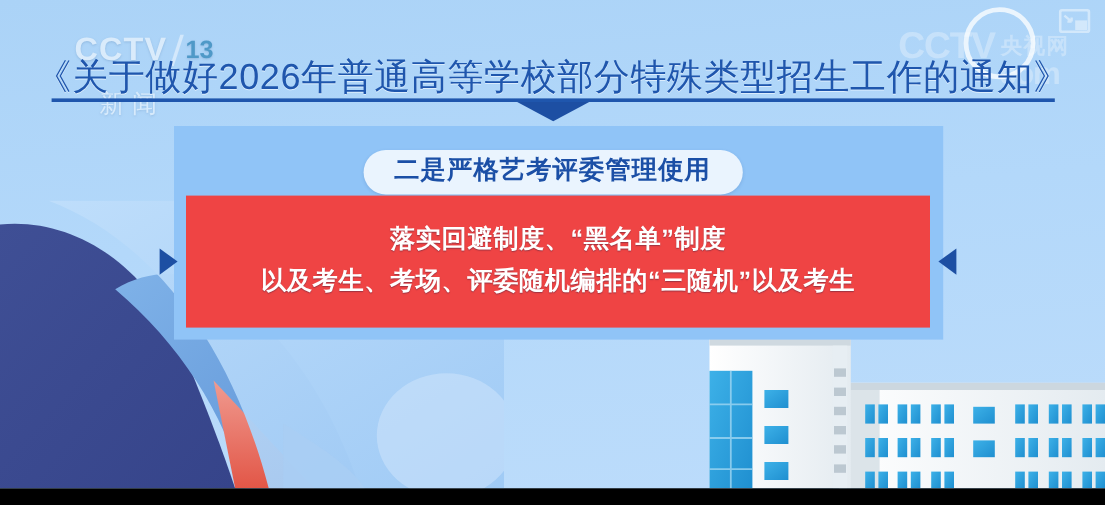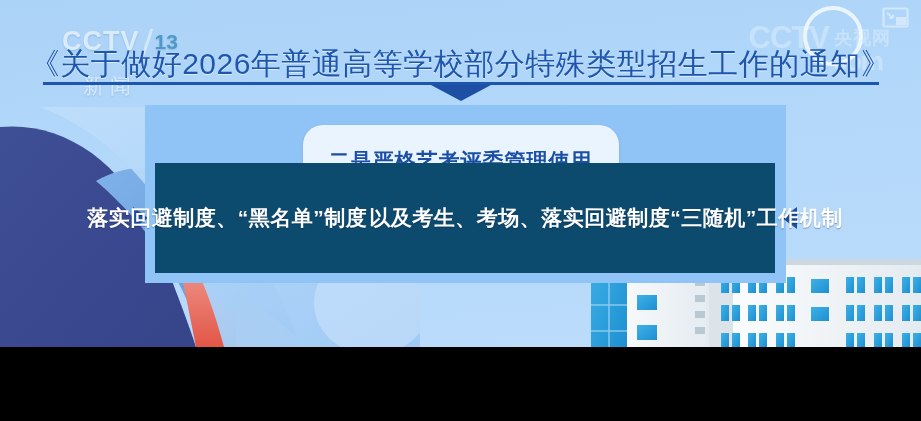--- a/index.html
+++ b/index.html
@@ -3,21 +3,21 @@
 <meta charset="utf-8">
 <style>
   html, body {
     margin: 0;
     padding: 0;
     background: #000;
   }
   #screen {
     position: relative;
     width: 921px;
-    height: 347px;
+    height: 407px;
     overflow: hidden;
     font-family: "Liberation Sans", "DejaVu Sans", sans-serif;
     background: #b6d9f9;
   }
 
   
   .bg-sky {
     position: absolute;
     left: 0; top: 0; right: 0; bottom: 0;
     background: linear-gradient(175deg, #abd3f7 0%, #b3d8fa 45%, #bcdcfb 100%);
@@ -189,39 +189,39 @@
   }
 
   
   .pill {
     position: absolute;
     left: 50%;
     transform: translateX(-50%);
     top: 125px;
     background: #eaf4fe;
     border-radius: 20px;
-    padding: 22px 26px 7px 26px;
+    padding: 2px 26px 7px 26px;
     font-size: 21px;
     font-weight: bold;
     color: #1b4fa6;
     letter-spacing: 1px;
     white-space: nowrap;
     box-shadow: 0 1px 3px rgba(40,80,140,0.18);
   }
 
   
   .bodybox {
     position: absolute;
     left: 155px;
     top: 163px;
     width: 620px;
     height: 110px;
-    background: #0c4a6e;
+    background: #ef4444;
     display: flex;
-    flex-direction: row;
+    flex-direction: column;
     align-items: center;
     justify-content: center;
     gap: 2px;
   }
   .bodybox .line {
     color: #ffffff;
     font-size: 21px;
     font-weight: bold;
     letter-spacing: 0.5px;
     white-space: nowrap;
@@ -400,16 +400,16 @@
 
   <div class="panel"></div>
 
   <div class="pill">二是严格艺考评委管理使用</div>
 
   <div class="arrow-left"></div>
   <div class="arrow-right"></div>
 
   <div class="bodybox">
     <div class="line">落实回避制度、“黑名单”制度</div>
-    <div class="line">以及考生、考场、落实回避制度“三随机”工作机制</div>
+    <div class="line">以及考生、考场、评委随机编排的“三随机”以及考生</div>
   </div>
 
 </div>
 
 </body></html>

